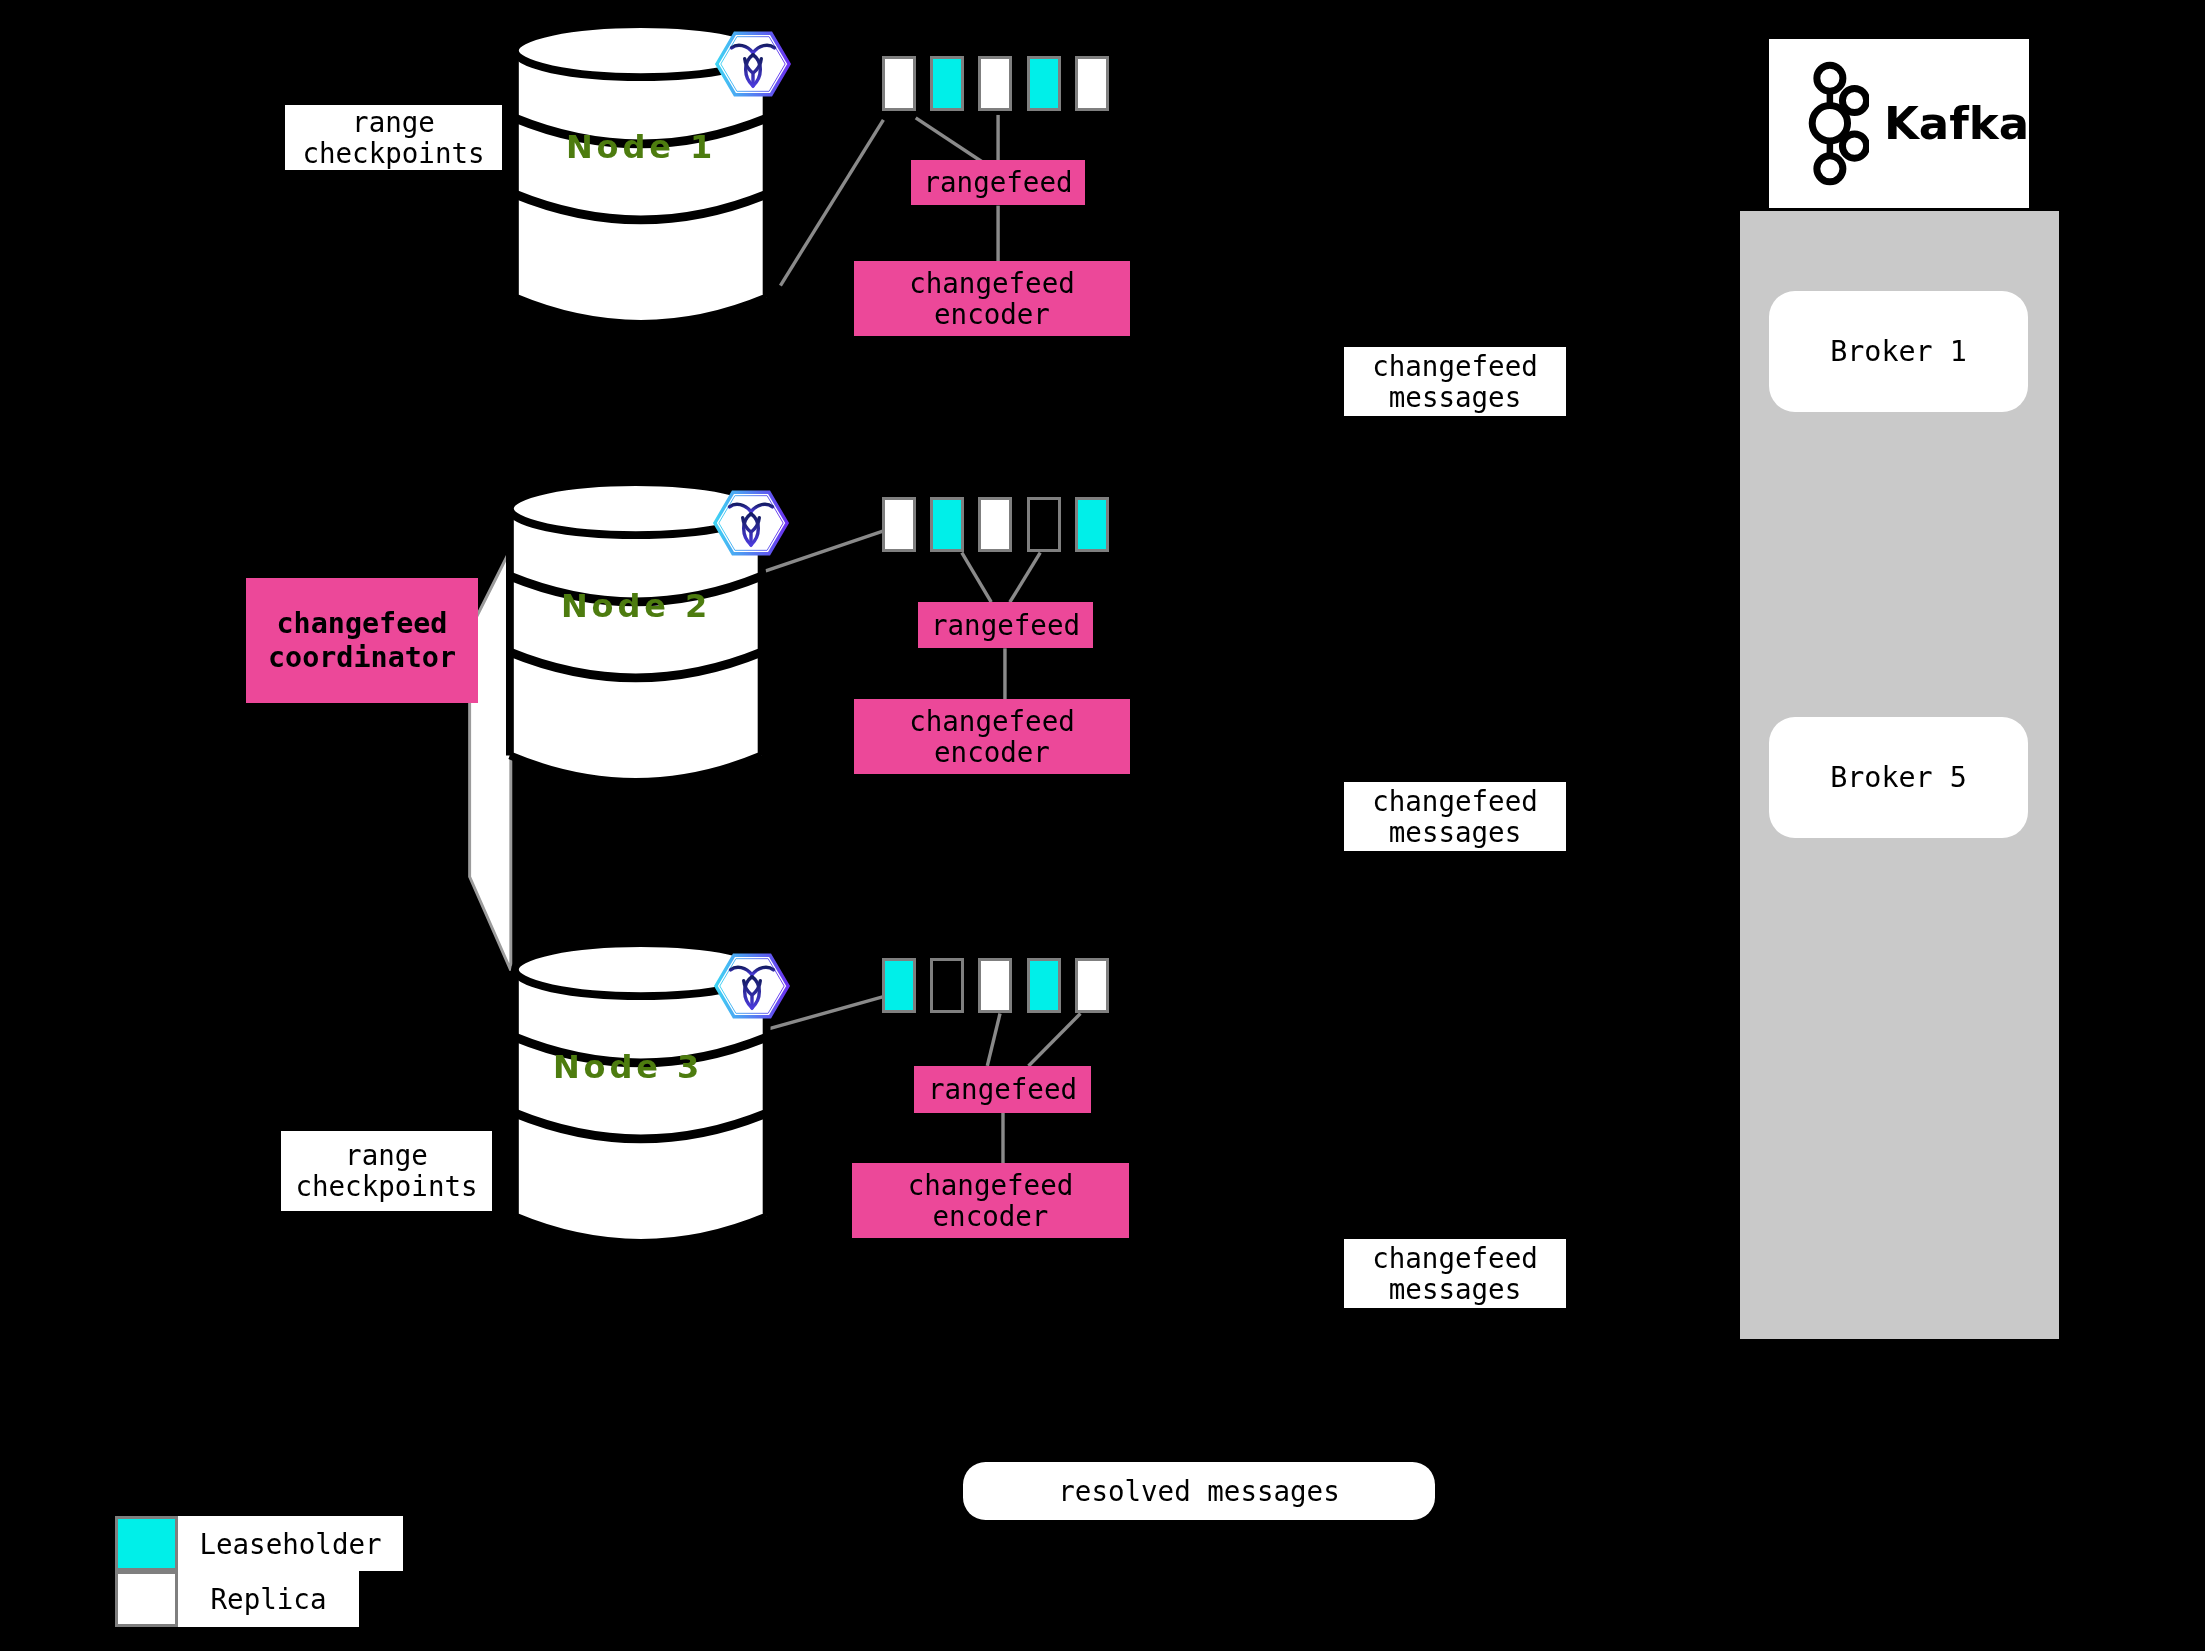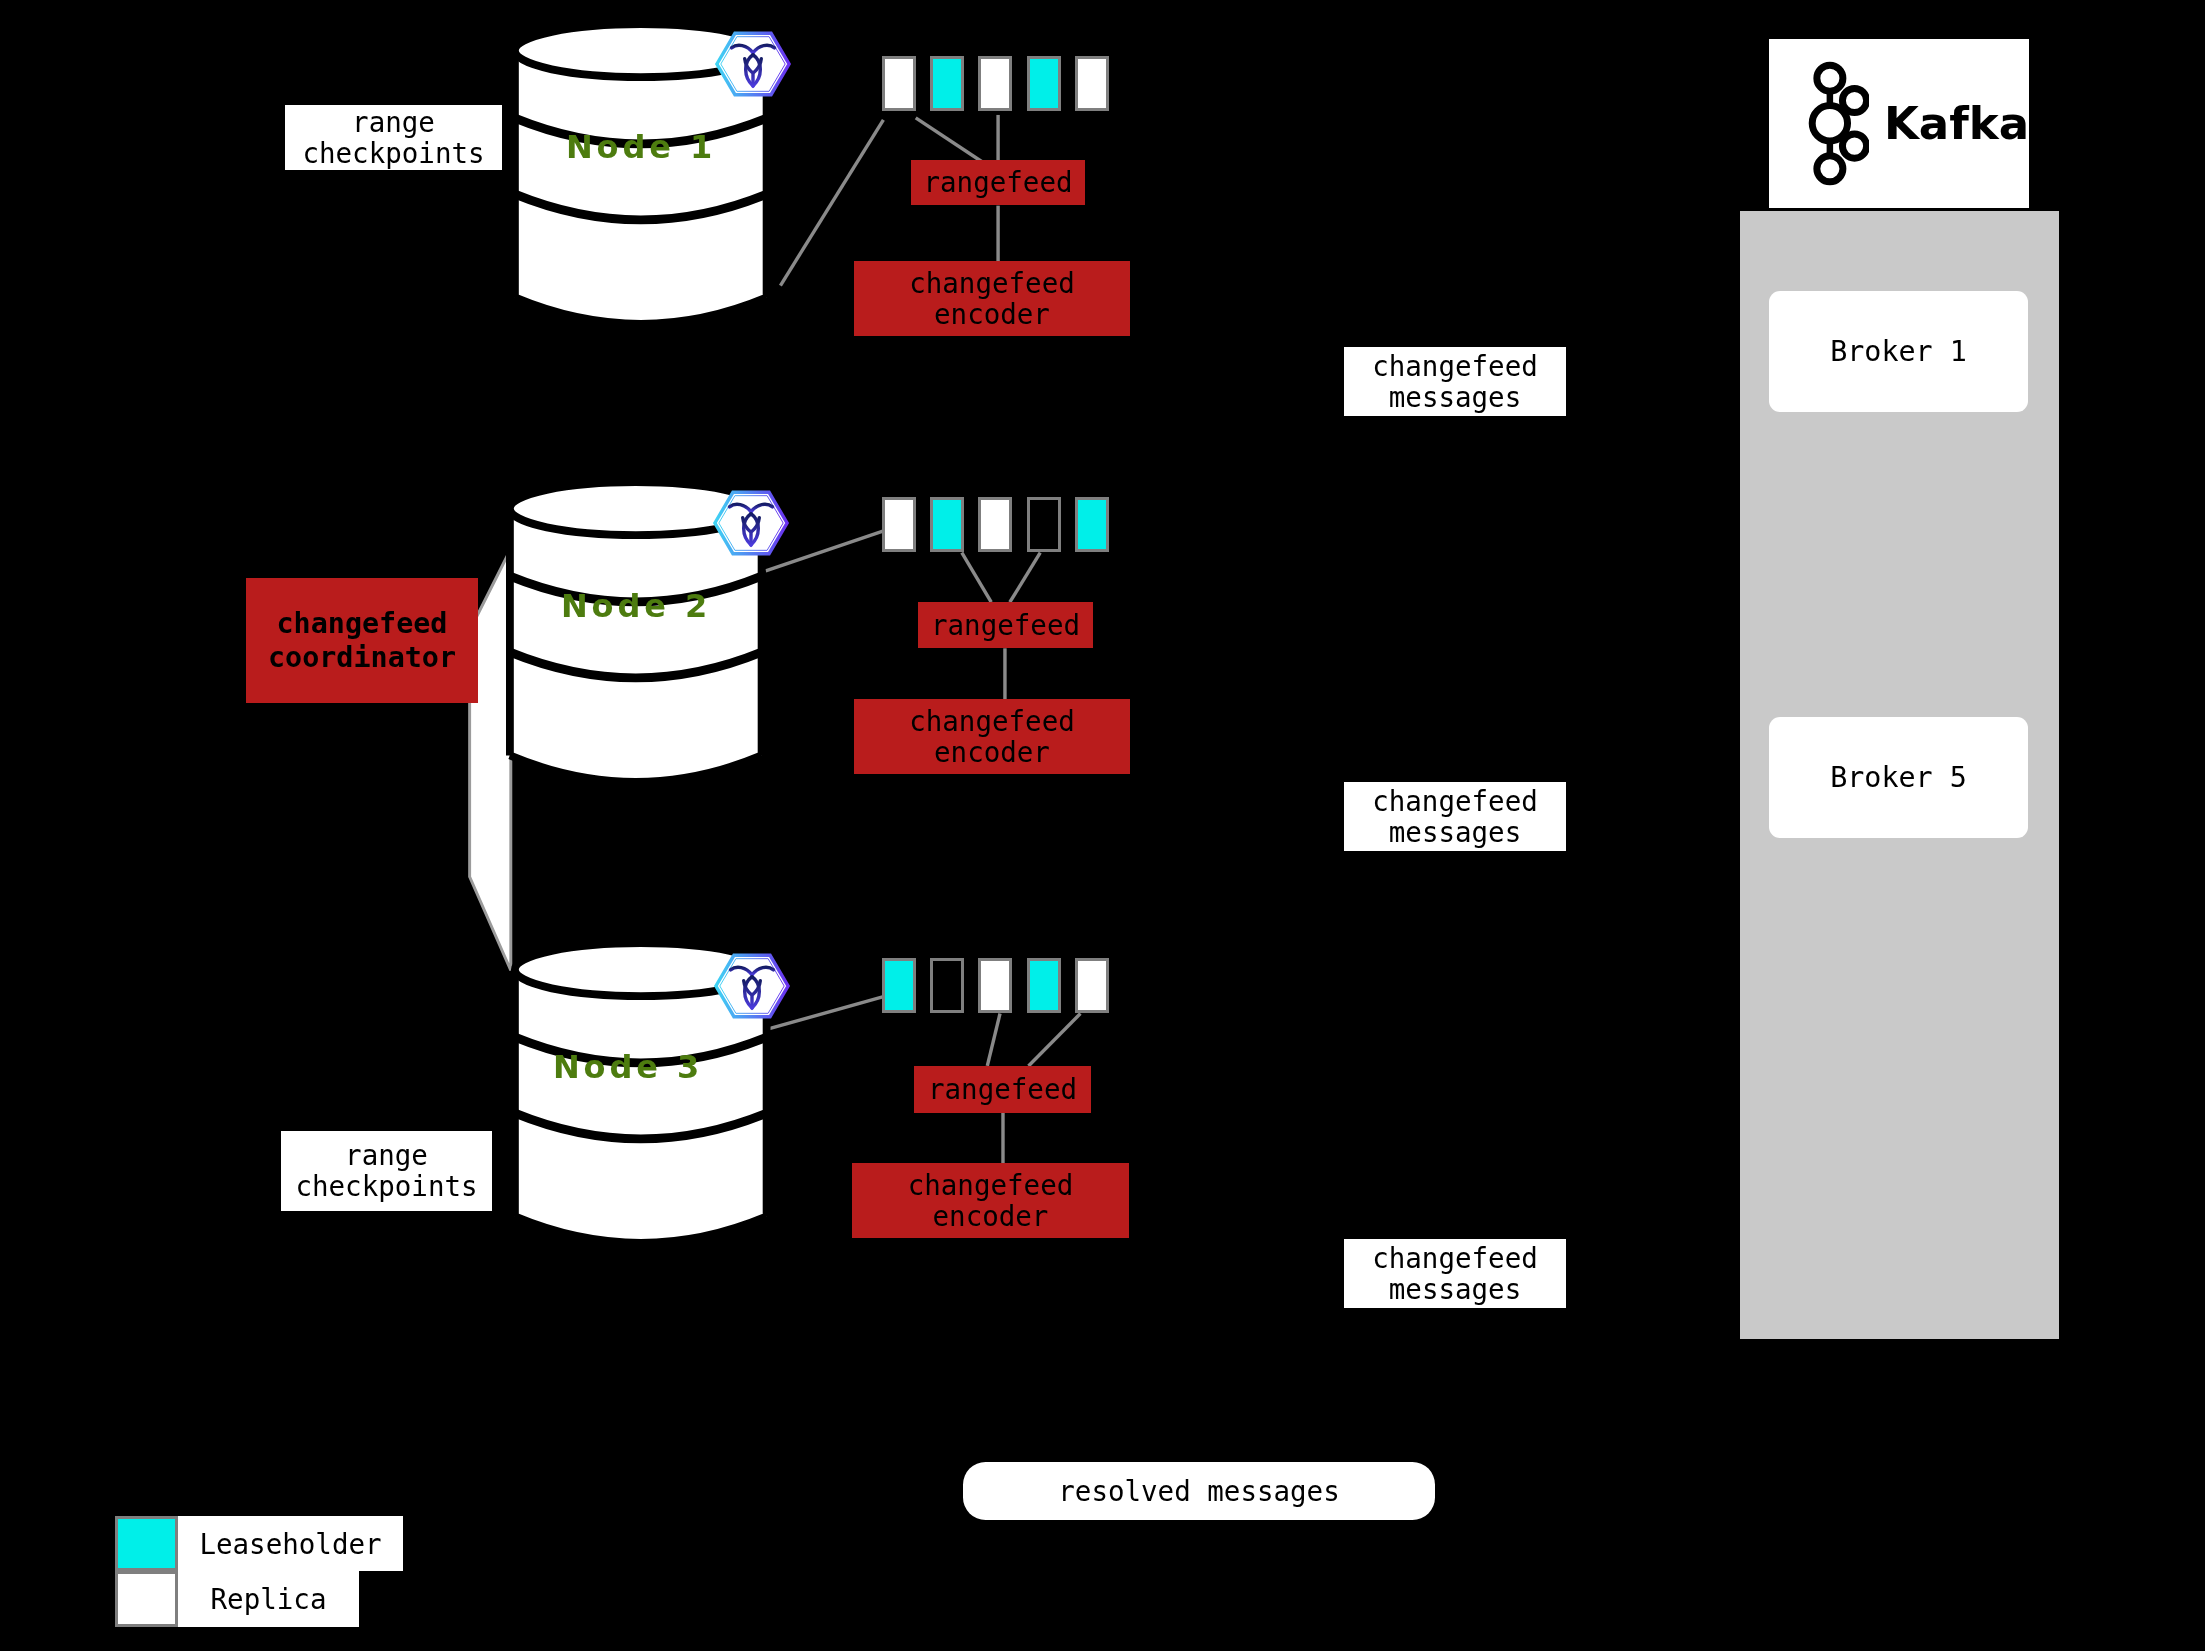--- a/index.html
+++ b/index.html
@@ -7,33 +7,33 @@
           font-family:"DejaVu Sans Mono",monospace;color:#000;}
   .abs{position:absolute;}
   svg{display:block;}
 
   .node-label{width:262px;text-align:center;font-family:"DejaVu Sans","Liberation Sans",sans-serif;
               font-weight:bold;font-size:32px;letter-spacing:3.9px;color:#4d7c0f;z-index:4;}
 
   .range-row{display:flex;gap:14.2px;z-index:5;}
   .range-cell{width:34px;height:55px;border:3.4px solid #7f7f7f;box-sizing:border-box;}
 
-  .gray-box{background:#b91c1c;z-index:5;display:flex;align-items:center;justify-content:center;
+  .gray-box{background:#ec4899;z-index:5;display:flex;align-items:center;justify-content:center;
             text-align:center;font-size:27.5px;line-height:31px;white-space:pre-line;}
   .white-box{background:#fff;z-index:5;display:flex;align-items:center;justify-content:center;
              text-align:center;font-size:27.5px;line-height:31px;white-space:pre-line;}
   .clip{overflow:hidden;align-items:flex-start;padding-top:2px;box-sizing:border-box;}
 
   .coordinator{font-weight:bold;font-size:28.4px;line-height:34px;}
 
   .kafka-panel{background:#fff;z-index:5;display:flex;align-items:center;}
   .kafka-title{font-family:"DejaVu Sans","Liberation Sans",sans-serif;font-weight:bold;font-size:45px;}
 
   .container-gray{background:#c9c9c9;z-index:2;}
-  .broker{background:#fff;border-radius:11px;z-index:5;display:flex;align-items:center;
+  .broker{background:#fff;border-radius:26px;z-index:5;display:flex;align-items:center;
           justify-content:center;font-size:28.4px;}
 
   .pill{background:#fff;border-radius:22.6px;z-index:5;display:flex;align-items:center;
         justify-content:center;font-size:27.5px;}
 
   .legend-swatch{border:3.4px solid #7f7f7f;box-sizing:border-box;z-index:5;}
   .legend-label{background:#fff;z-index:5;display:flex;align-items:center;justify-content:center;
                 font-size:27.5px;}
 
   .lines{position:absolute;left:0;top:0;z-index:1;}

